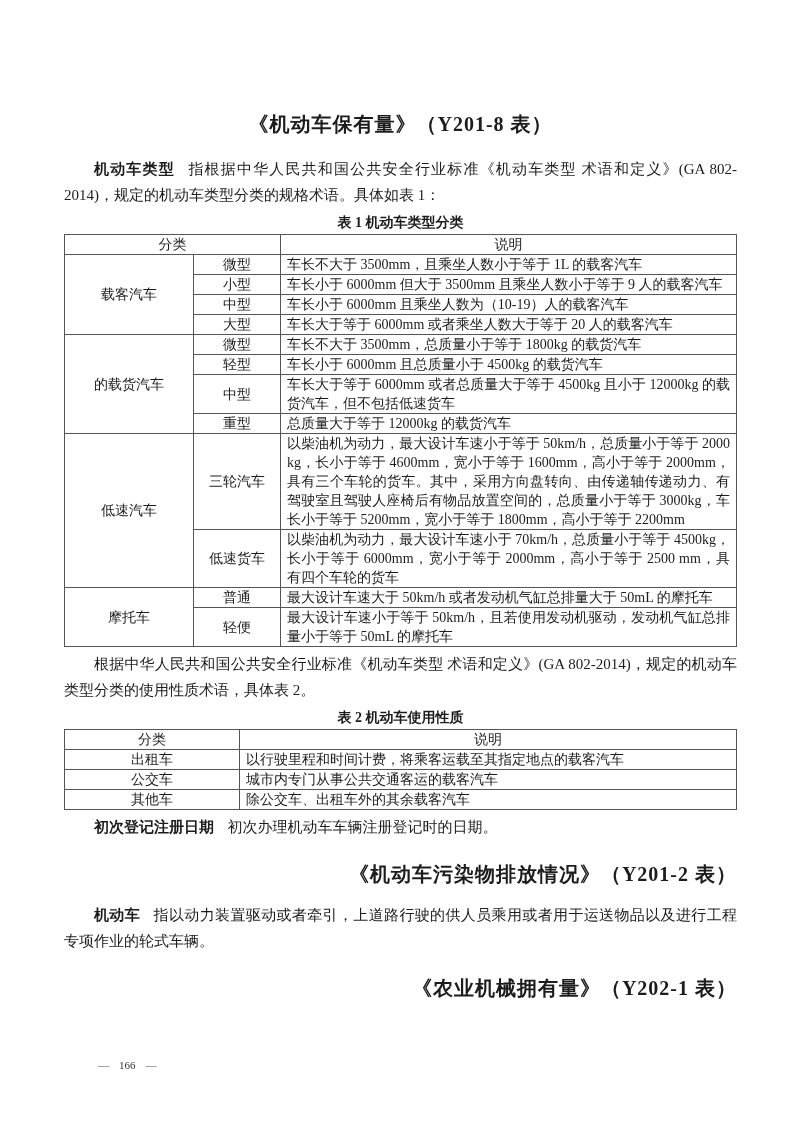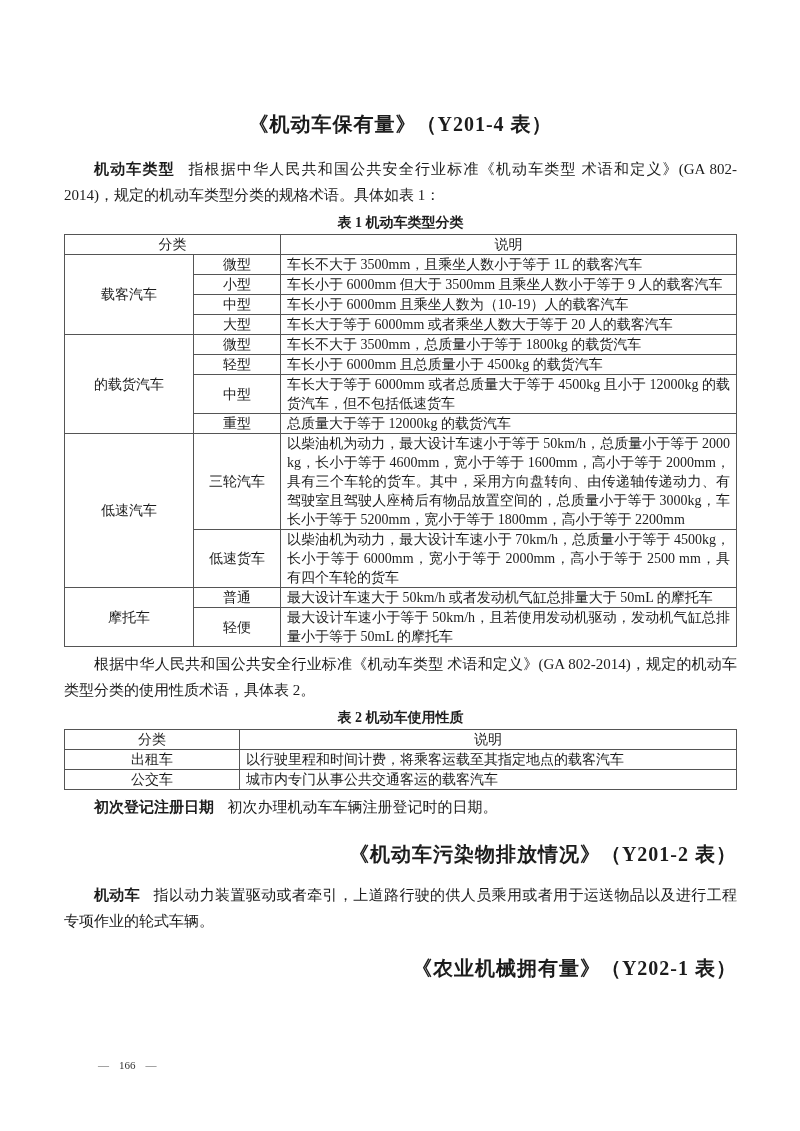--- a/index.html
+++ b/index.html
@@ -42,21 +42,21 @@
     position:absolute; left:88px; bottom:58px;
     font-size:11px; line-height:16px; color:#333;
   }
   .footer .dash { margin:0 10px; color:#555; }
 </style>
 </head>
 <body>
 
 <div class="page">
 
-  <h1 class="title">《机动车保有量》（Y201-4 表）</h1>
+  <h1 class="title">《机动车保有量》（Y201-8 表）</h1>
 
   <p class="para"><b>机动车类型</b><span>指根据中华人民共和国公共安全行业标准《机动车类型 术语和定义》(GA 802-2014)，规定的机动车类型分类的规格术语。具体如表 1：</span></p>
 
   <div class="caption">表 1 机动车类型分类</div>
 
   <table class="def">
     <colgroup>
         <col style="width:129px">
         <col style="width:87px">
         <col>
@@ -140,20 +140,24 @@
     </thead>
     <tbody id="t2body">
         <tr>
           <td class="cat">出租车</td>
           <td class="desc">以行驶里程和时间计费，将乘客运载至其指定地点的载客汽车</td>
         </tr>
         <tr>
           <td class="cat">公交车</td>
           <td class="desc">城市内专门从事公共交通客运的载客汽车</td>
         </tr>
+        <tr>
+          <td class="cat">其他车</td>
+          <td class="desc">除公交车、出租车外的其余载客汽车</td>
+        </tr>
       </tbody>
   </table>
 
   <p class="para"><b>初次登记注册日期</b><span>初次办理机动车车辆注册登记时的日期。</span></p>
 
   <h1 class="title mid">《机动车污染物排放情况》（Y201-2 表）</h1>
 
   <p class="para"><b>机动车</b><span>指以动力装置驱动或者牵引，上道路行驶的供人员乘用或者用于运送物品以及进行工程专项作业的轮式车辆。</span></p>
 
   <h1 class="title mid">《农业机械拥有量》（Y202-1 表）</h1>

